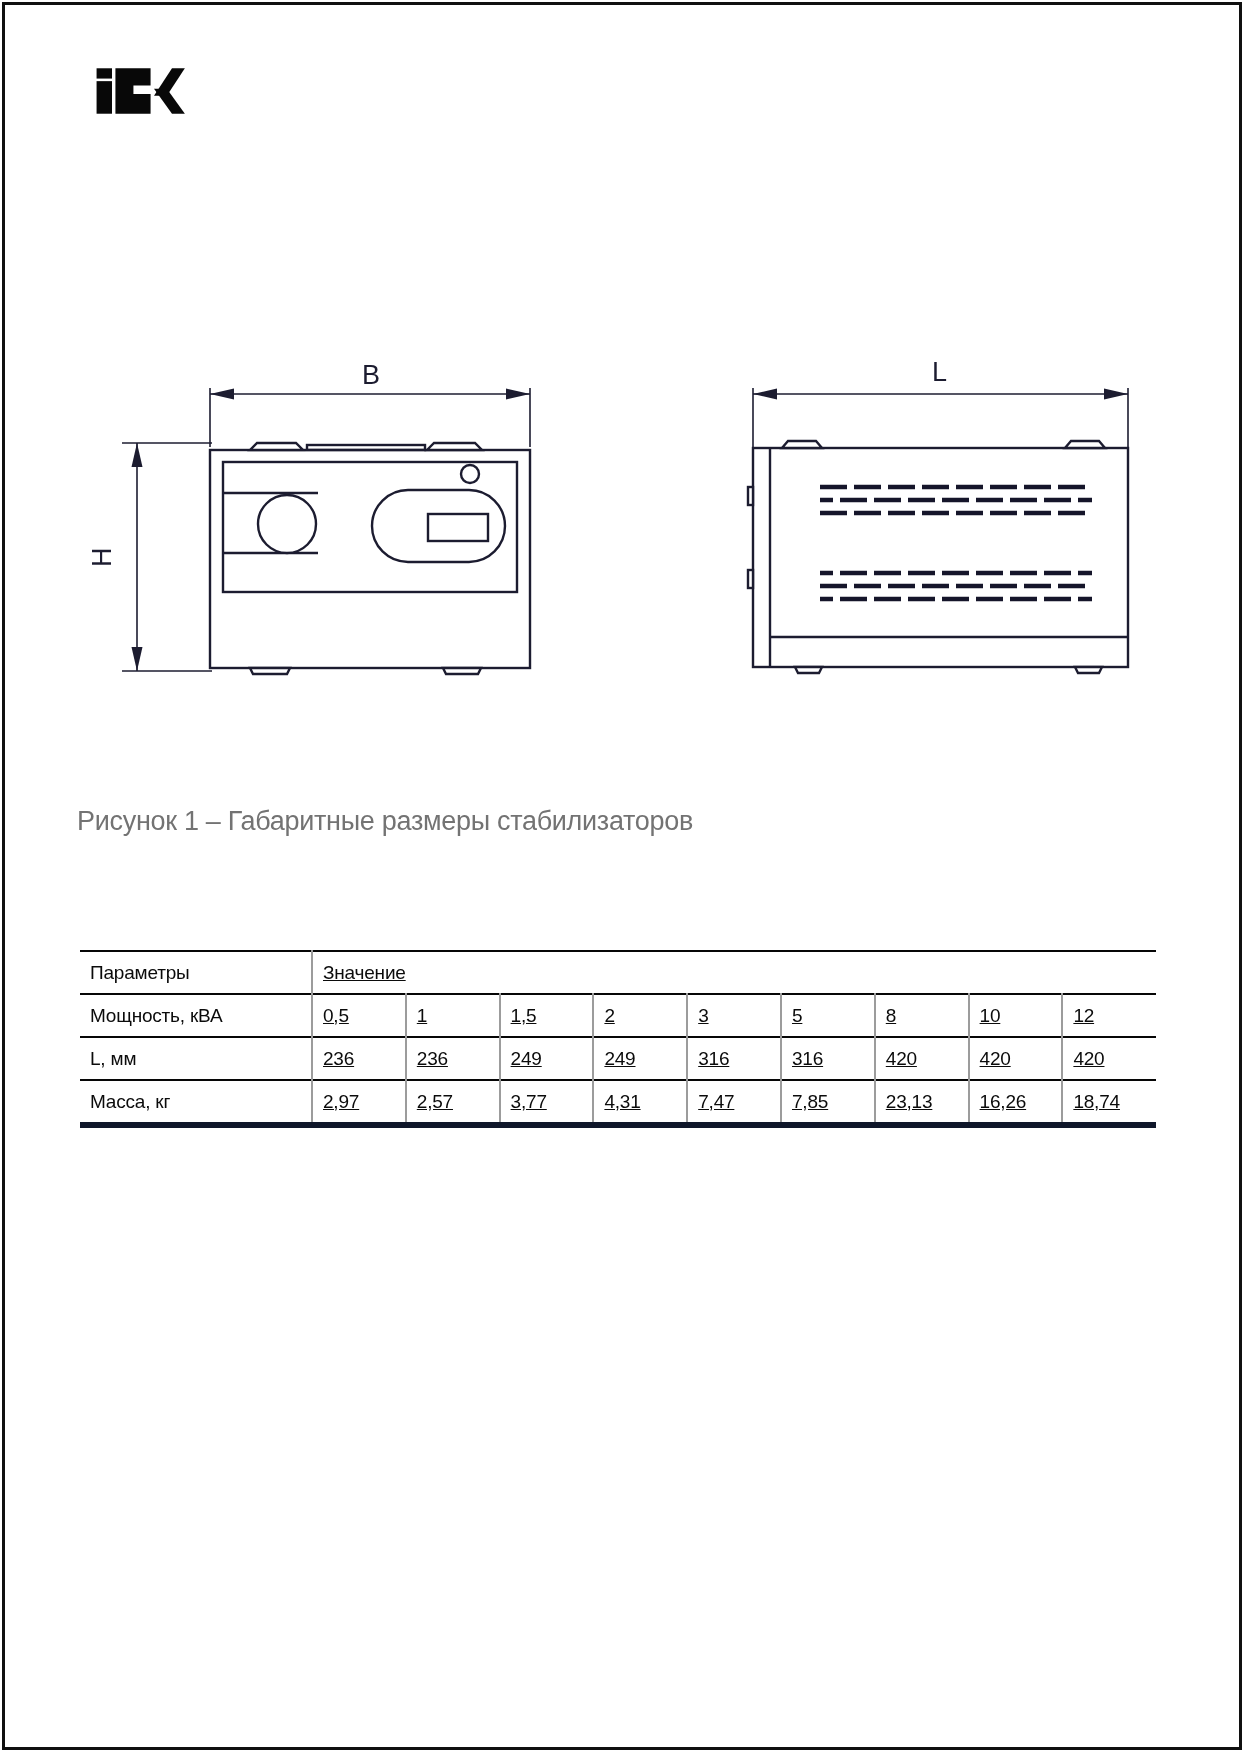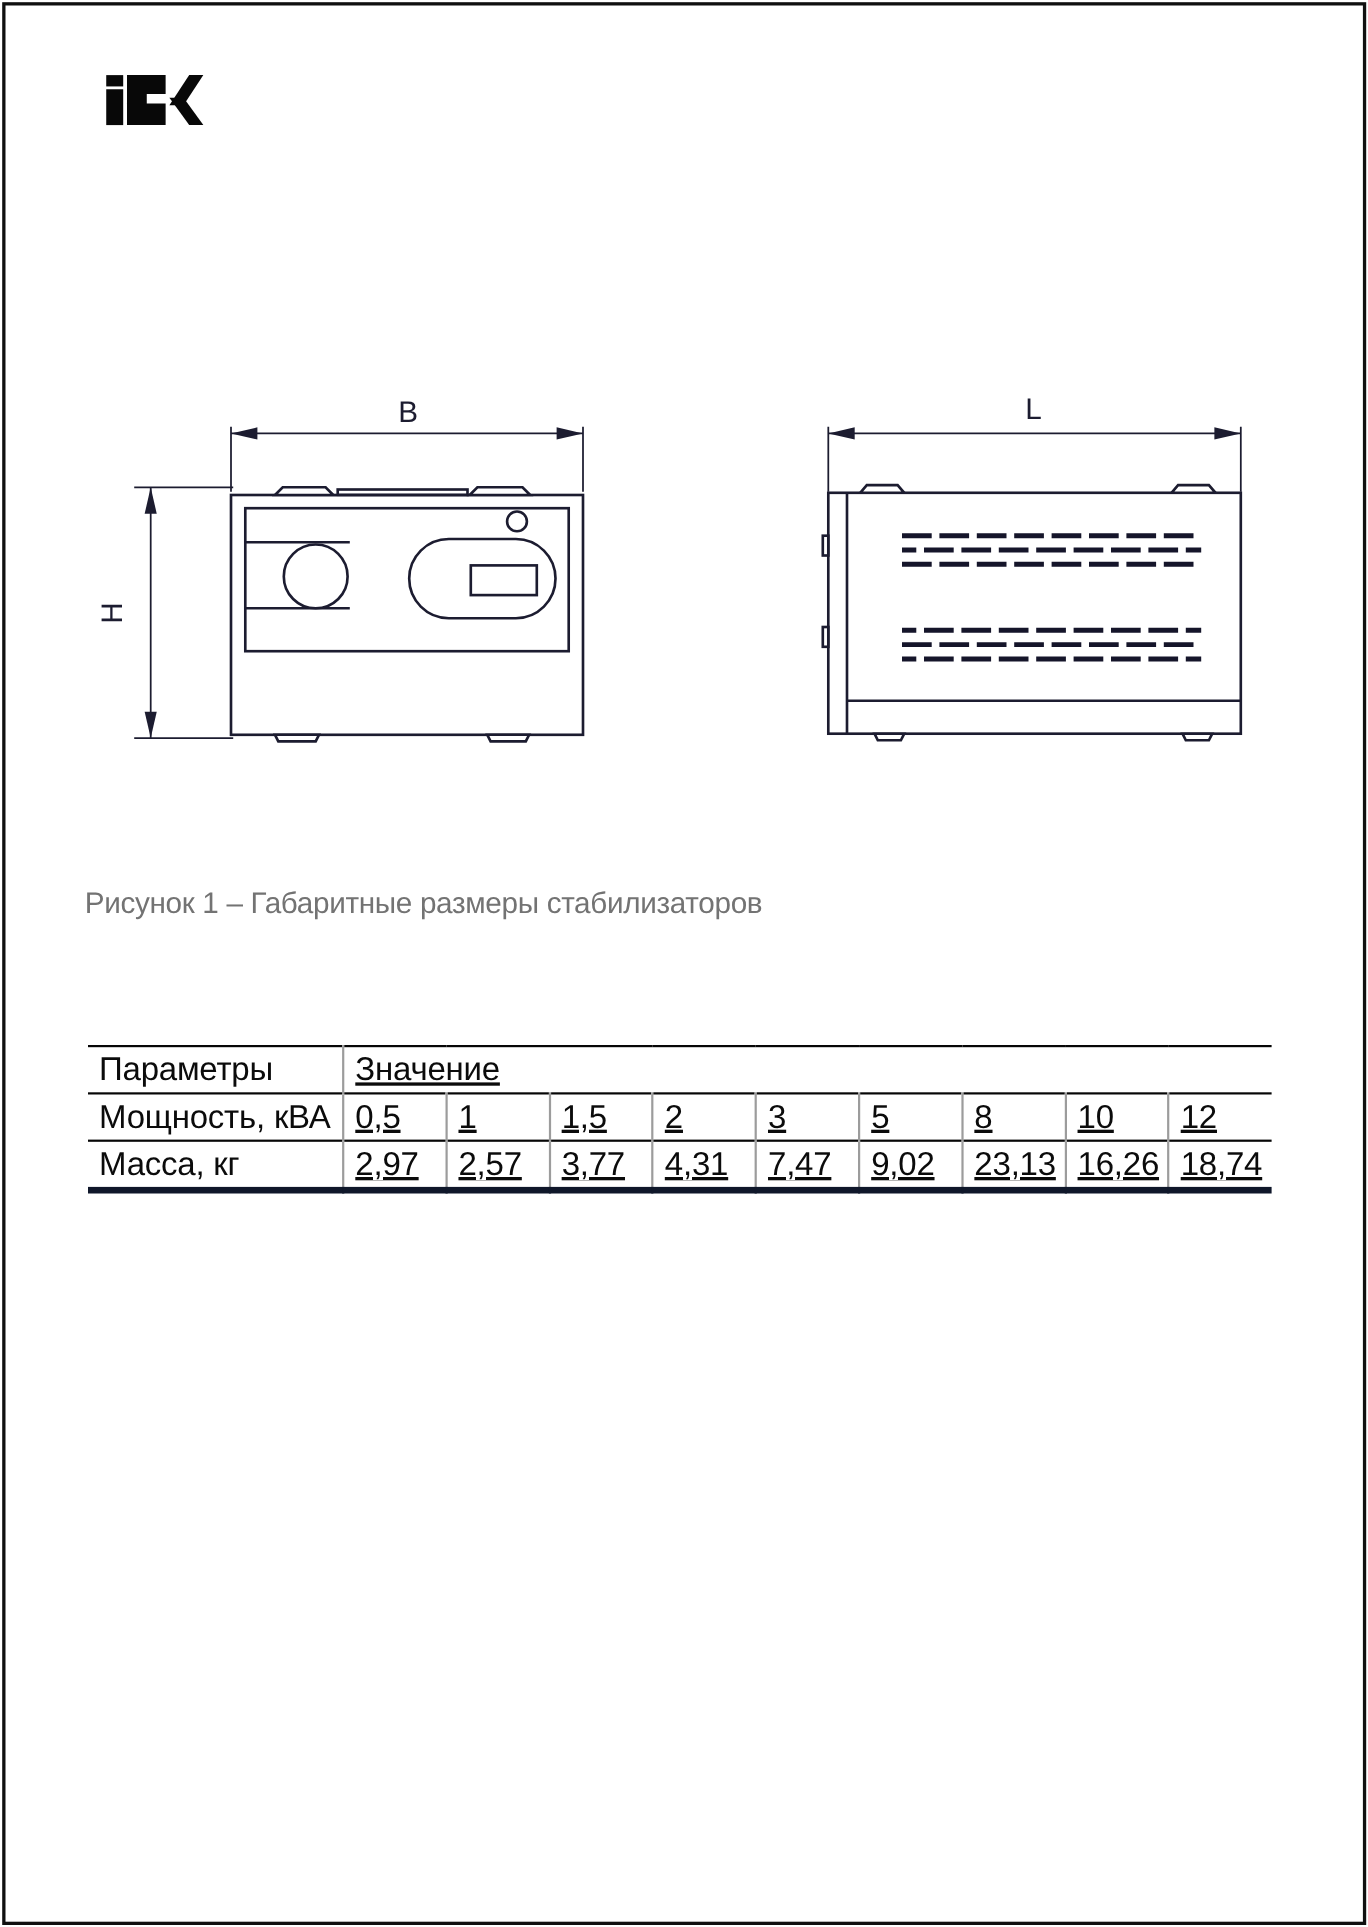--- a/index.html
+++ b/index.html
@@ -14,21 +14,21 @@
   }
   .logo{ position:absolute; left:82px; top:58px; width:108px; height:60px; }
   .drawings{ position:absolute; left:80px; top:355px; width:1080px; height:335px; }
   .caption{
     position:absolute; left:77px; top:806px; width:900px;
     font-size:27px; letter-spacing:-0.3px; color:#737373; white-space:nowrap;
   }
   .spec-table{
     position:absolute; left:80px; top:950px;
     border-collapse:collapse; table-layout:fixed; width:1076px;
-    font-size:30px; letter-spacing:-0.2px; color:#0b0b0b;
+    font-size:19px; letter-spacing:-0.2px; color:#0b0b0b;
   }
   .spec-table tr{ border-top:2px solid #060606; }
   .spec-table tr.last{ border-bottom:6px solid #0f172a; }
   .spec-table td{
     height:41px; padding:0 0 0 10px; vertical-align:middle; overflow:hidden;
     white-space:nowrap;
   }
   .spec-table td.val-cell, .spec-table td.value-head{ border-left:2px solid #9c9c9c;text-decoration:underline; }
   svg .dline{ stroke:#1c1c30; stroke-width:1.6; fill:none; }
   svg .thick{ stroke:#1c1c30; stroke-width:2.4; fill:none; }
@@ -152,27 +152,39 @@
           <td class="val-cell">0,5</td>
           <td class="val-cell">1</td>
           <td class="val-cell">1,5</td>
           <td class="val-cell">2</td>
           <td class="val-cell">3</td>
           <td class="val-cell">5</td>
           <td class="val-cell">8</td>
           <td class="val-cell">10</td>
           <td class="val-cell">12</td>
         </tr>
+        <tr>
+          <td class="param-cell">L, мм</td>
+          <td class="val-cell">236</td>
+          <td class="val-cell">236</td>
+          <td class="val-cell">249</td>
+          <td class="val-cell">249</td>
+          <td class="val-cell">316</td>
+          <td class="val-cell">316</td>
+          <td class="val-cell">420</td>
+          <td class="val-cell">420</td>
+          <td class="val-cell">420</td>
+        </tr>
         <tr class="last">
           <td class="param-cell">Масса, кг</td>
           <td class="val-cell">2,97</td>
           <td class="val-cell">2,57</td>
           <td class="val-cell">3,77</td>
           <td class="val-cell">4,31</td>
           <td class="val-cell">7,47</td>
-          <td class="val-cell">9,02</td>
+          <td class="val-cell">7,85</td>
           <td class="val-cell">23,13</td>
           <td class="val-cell">16,26</td>
           <td class="val-cell">18,74</td>
         </tr>
       </tbody>
   </table>
 </div>
 
 </body></html>

